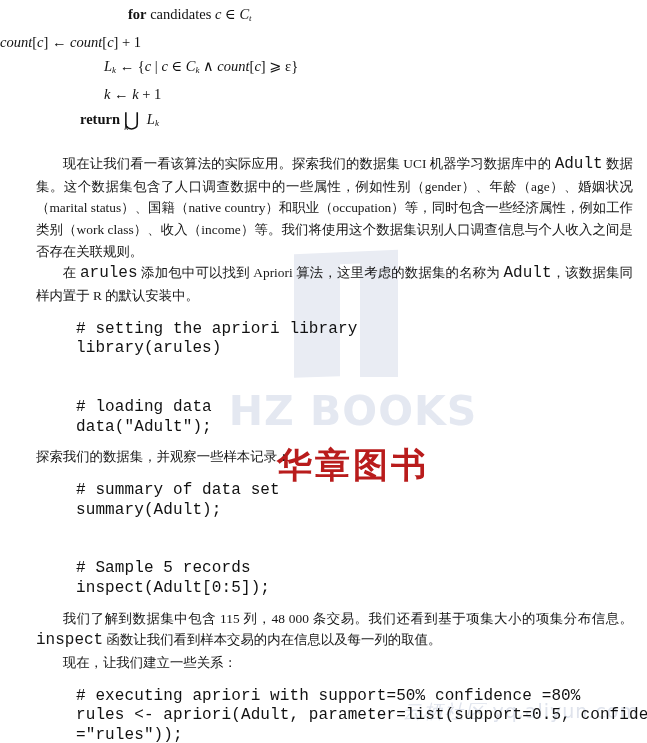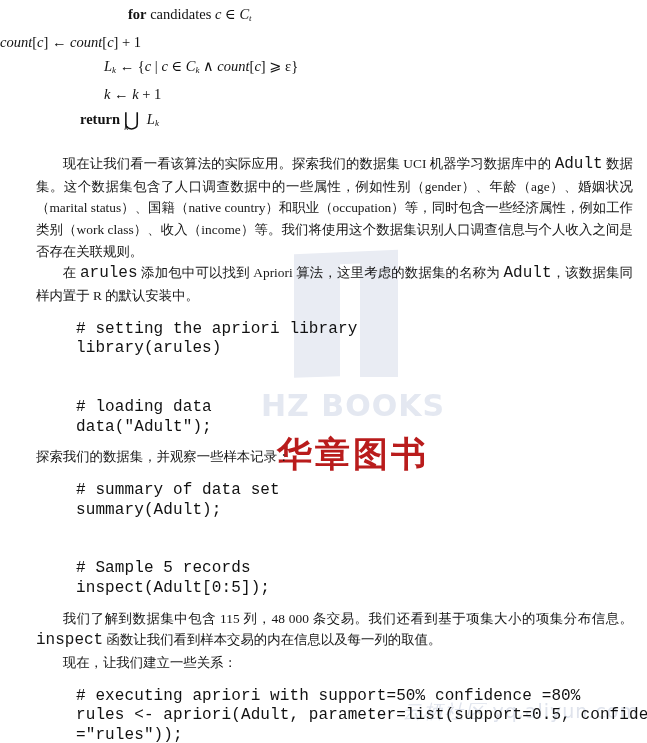--- a/index.html
+++ b/index.html
@@ -63,21 +63,21 @@
   .wm-hz-logo .bar-top {
     left: 0px;
     top: 0px;
     width: 104px;
     height: 12px;
     transform: skewY(-2.4deg);
   }
   .wm-hz-text {
     font-family: "DejaVu Sans", "Liberation Sans", sans-serif;
     font-weight: bold;
-    font-size: 30px;
+    font-size: 41px;
     letter-spacing: 1px;
     color: #e4e8f1;
     line-height: 1;
     margin-top: 14px;
     white-space: nowrap;
   }
   .wm-hz-cn {
     font-family: "DejaVu Sans", "Liberation Sans", sans-serif;
     font-weight: bold;
     font-size: 35px;

